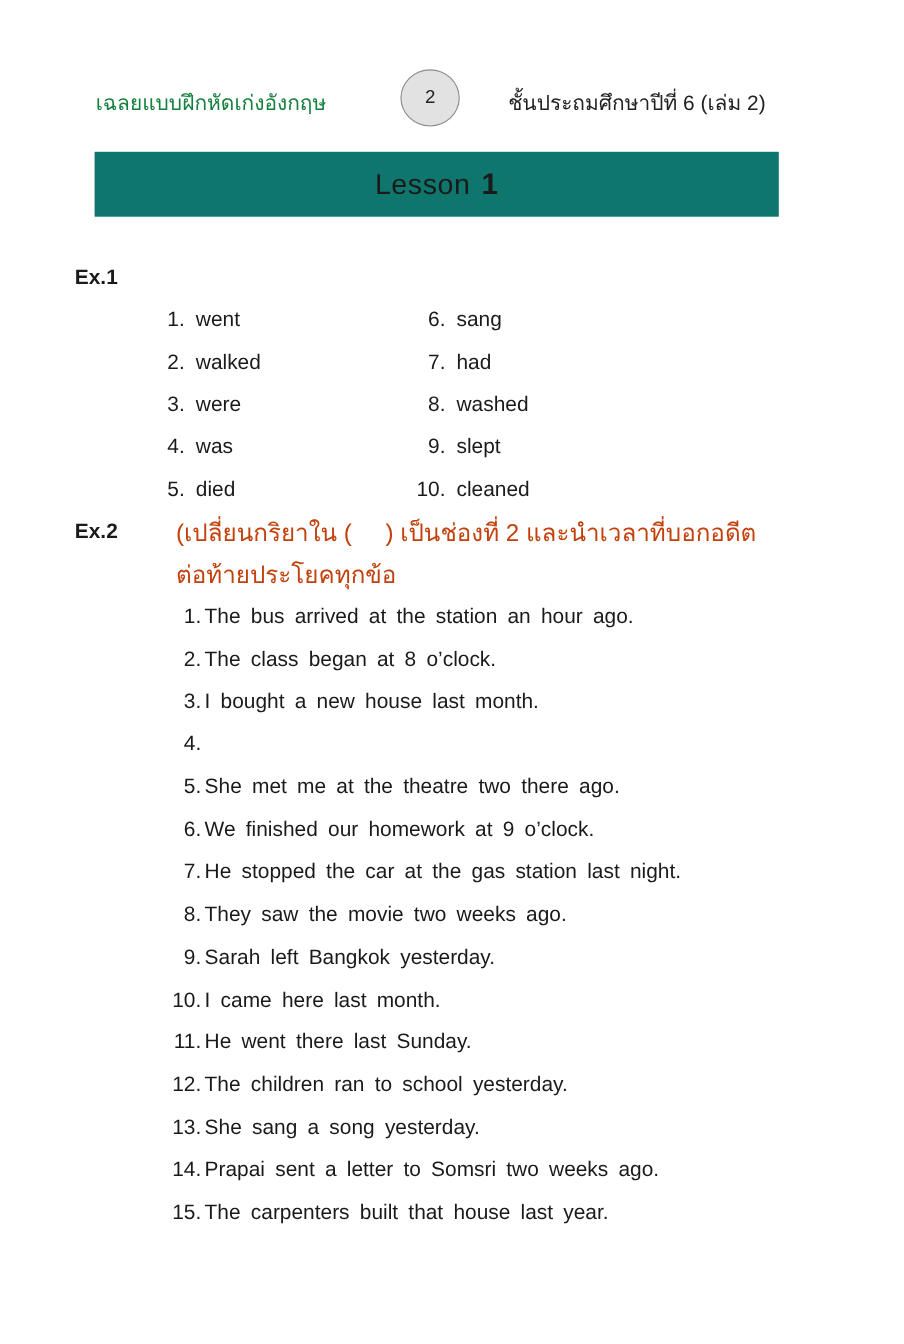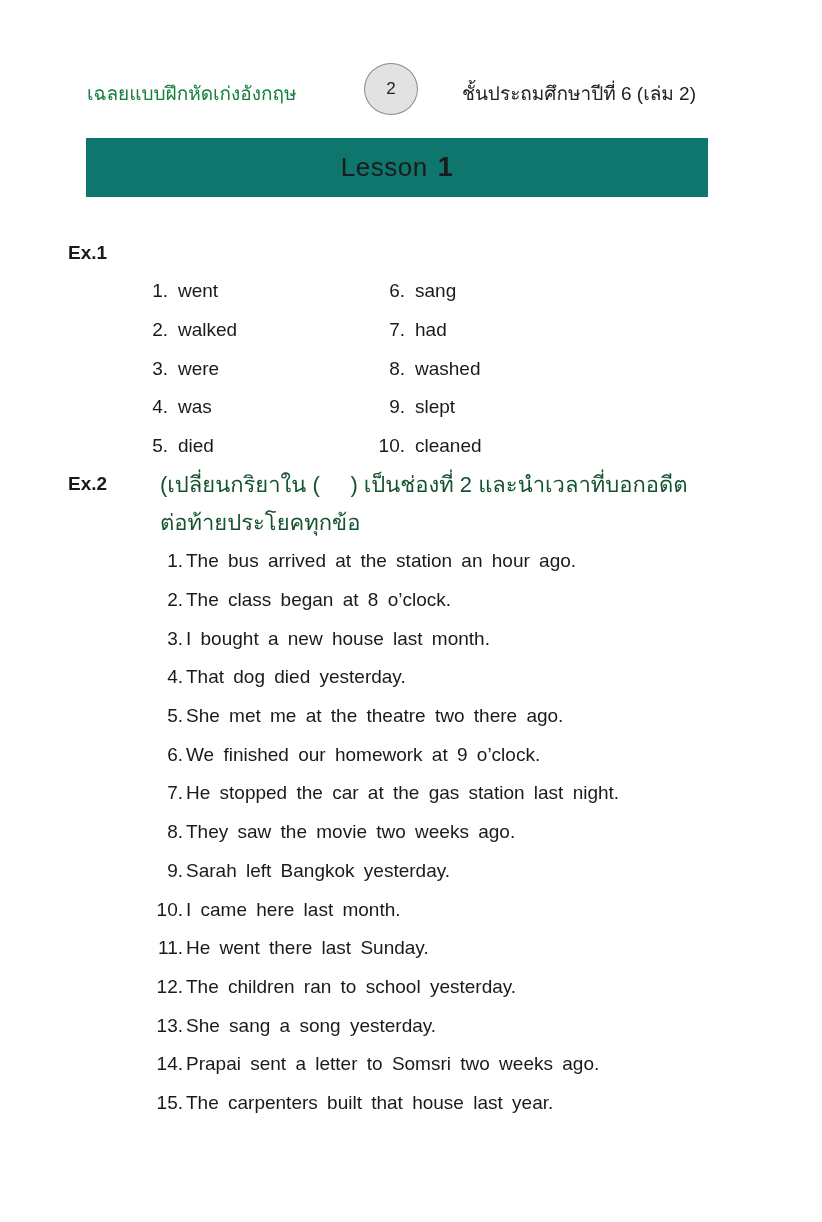--- a/index.html
+++ b/index.html
@@ -94,21 +94,21 @@
     }
     .ex1-col.right .num { width: 45px; padding-right: 10px; }
 
     .ex2-instructions {
       position: absolute;
       left: 160px;
       top: 466px;
       width: 560px;
       font-size: 22px;
       line-height: 38px;
-      color: #14532d;
+      color: #c2410c;
     }
     .ex2-list {
       position: absolute;
       left: 140px;
       top: 542px;
       font-size: 19px;
     }
     .ex2-row {
       height: 38.7px;
       display: flex;
@@ -201,21 +201,20 @@
   <div class="ex2-row">
       <span class="num">2.</span>
       <span>The class began at 8 o’clock.</span>
     </div>
   <div class="ex2-row">
       <span class="num">3.</span>
       <span>I bought a new house last month.</span>
     </div>
   <div class="ex2-row">
       <span class="num">4.</span>
-      <span>That dog died yesterday.</span>
     </div>
   <div class="ex2-row">
       <span class="num">5.</span>
       <span>She met me at the theatre two there ago.</span>
     </div>
   <div class="ex2-row">
       <span class="num">6.</span>
       <span>We finished our homework at 9 o’clock.</span>
     </div>
   <div class="ex2-row">

